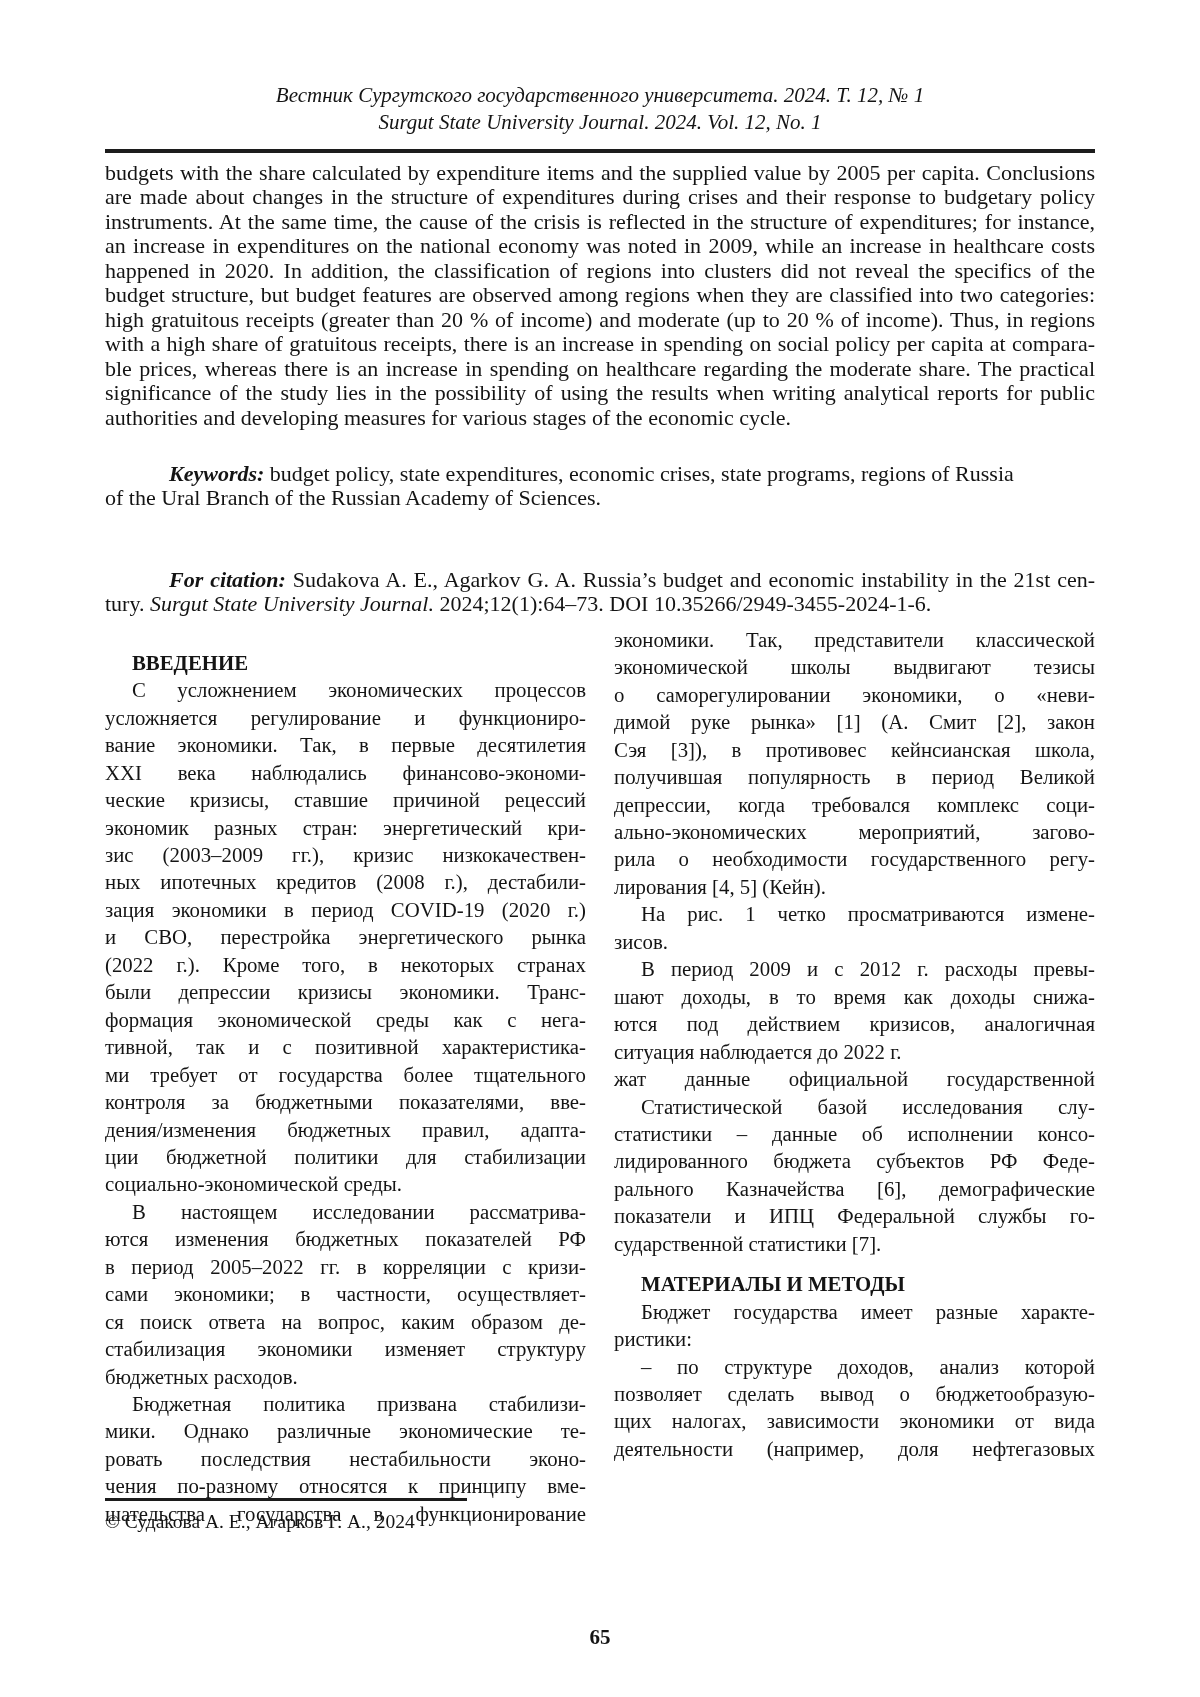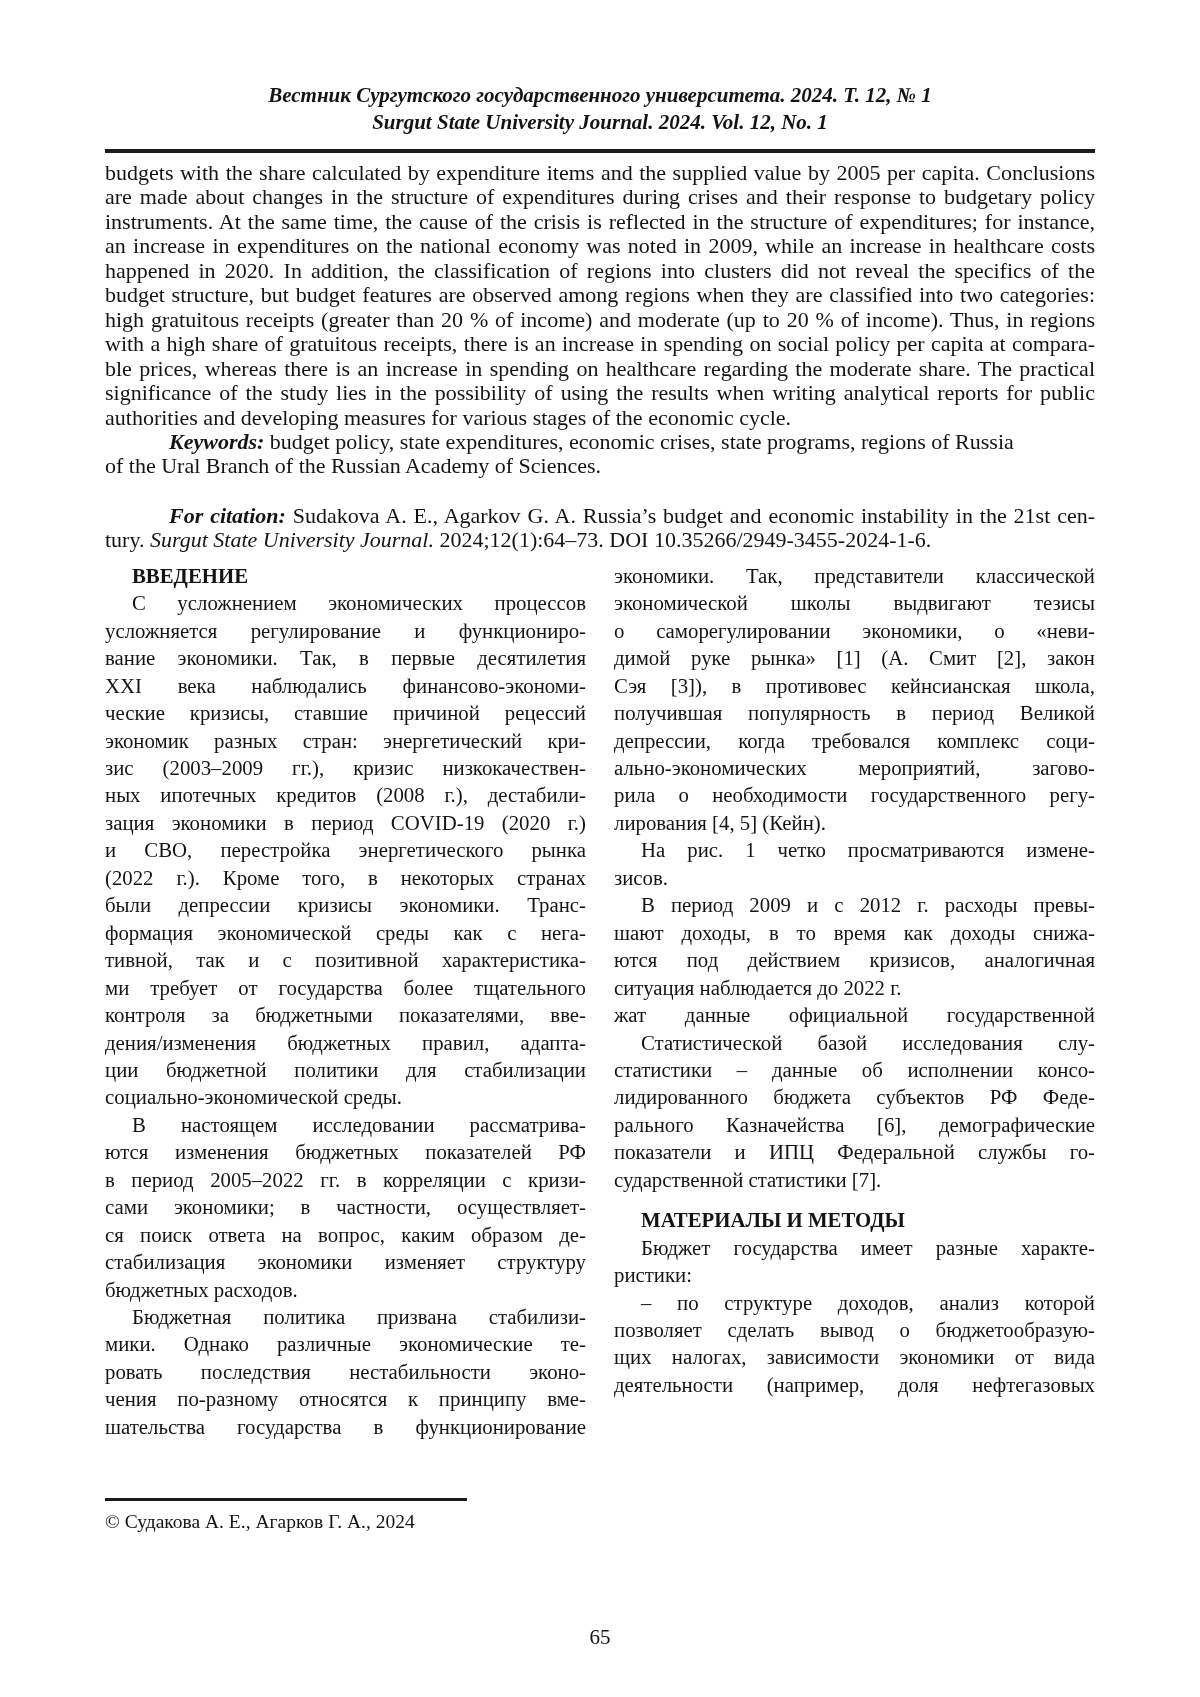--- a/index.html
+++ b/index.html
@@ -8,44 +8,44 @@
     width:1200px; height:1697px;
     background:#ffffff;
     color:#141414;
     font-family:"Liberation Serif", serif;
     overflow:hidden;
   }
   .content { position:relative; margin:0 105px; width:990px; height:100%; }
 
   
   .running-head { padding-top:82px; }
-  .head-line { text-align:center; font-style:italic; font-size:21px; line-height:27px; white-space:nowrap;font-weight:bold; }
+  .head-line { text-align:center; font-style:italic; font-size:21px; line-height:27px; white-space:nowrap; }
   .head-rule { border:none; border-top:4px solid #1c1c1c; margin:13px 0 0 0; }
 
   
   .front { margin-top:8px; }
   .fline { font-size:22px; line-height:24.45px; }
   .cline { font-size:20.8px; line-height:27.45px; }
   .jline { text-align:justify; text-align-last:justify; }
   .lline { text-align:left; }
   .bi { font-weight:bold; font-style:italic; }
   .it { font-style:italic;margin-top:48px; }
-  .indent1 { padding-left:64px; }
+  .indent1 { padding-left:64px;margin-top:32px; }
   .pindent { padding-left:27px; }
   .front-gap { height:25px; }
 
   
   .columns { display:flex; gap:28px; margin-top:9px; }
   .col { width:481px; }
-  .sec-heading { font-weight:bold; font-size:20.8px; line-height:27.45px; padding-left:27px; }
+  .sec-heading { font-weight:bold; font-size:20.8px; line-height:27.45px; padding-left:27px;margin-top:23px; }
   .sec-heading.spaced { margin-top:13px; }
   .foot-rule { border:none; border-top:3px solid #1c1c1c; width:362px; margin:0; }
   .copyright { font-size:19.5px; line-height:24px; margin-top:9px; }
   .page-footer-wrap { position:absolute; left:0; top:1498px; width:990px; }
-  .page-number { position:absolute; left:0; right:0; top:1625px; text-align:center; font-size:21px; }
+  .page-number { position:absolute; left:0; right:0; top:1625px; text-align:center; font-size:21px;font-weight:bold; }
 </style>
 </head>
 <body>
 
 <div class="page">
   <div class="content">
 
     <header class="running-head">
       <div class="head-line">Вестник Сургутского государственного университета. 2024. Т. 12, № 1</div>
       <div class="head-line">Surgut State University Journal. 2024. Vol. 12, No. 1</div>

